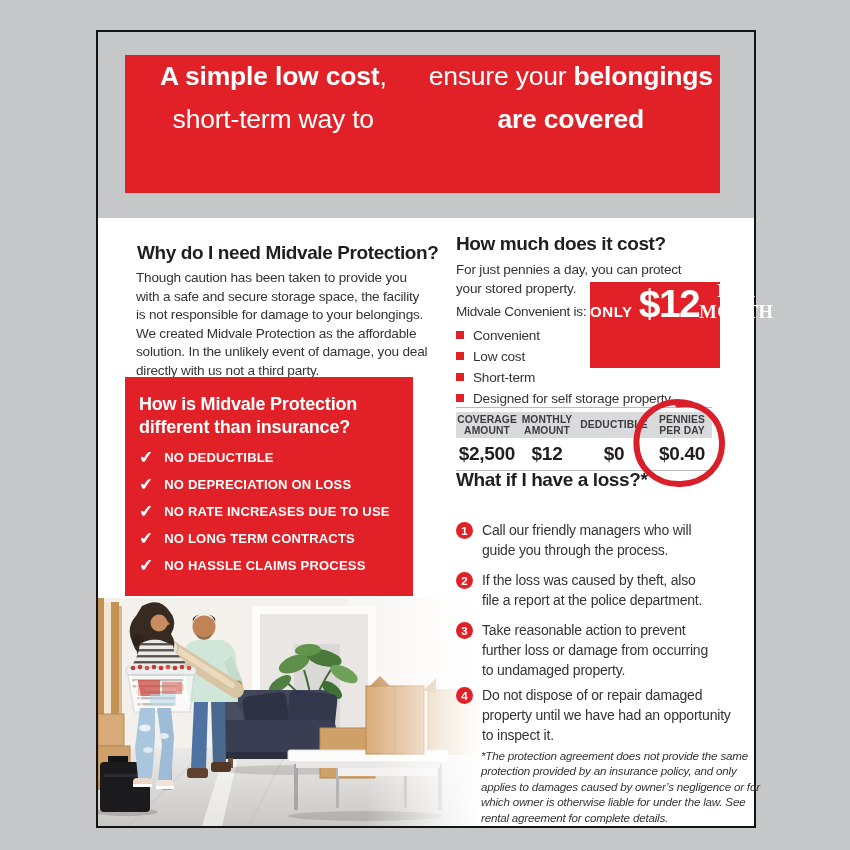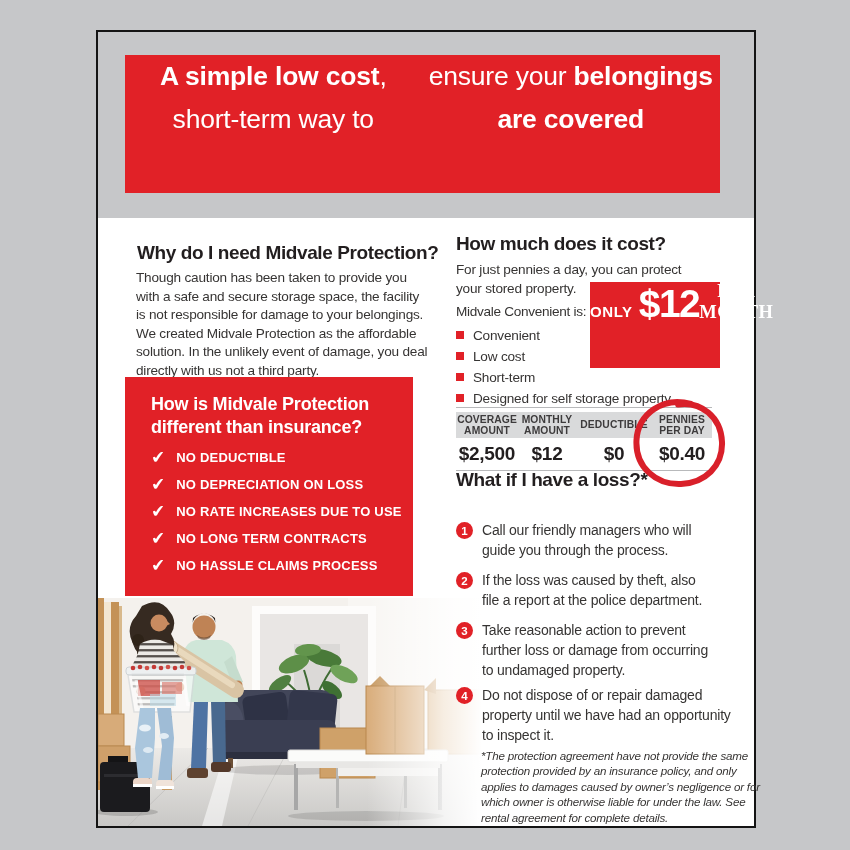--- a/index.html
+++ b/index.html
@@ -29,21 +29,21 @@
     position:absolute;left:27px;top:198px;margin:12px;
     font-size:19px;font-weight:700;color:#221e1f;letter-spacing:-0.4px;white-space:nowrap;
   }
   .why-body{
     position:absolute;left:27px;top:226px;width:340px;margin:11px;
     font-size:13.6px;line-height:18.6px;color:#363433;letter-spacing:-0.2px;
     white-space:pre-line;
   }
   .diff-box{
     position:absolute;left:27px;top:345px;width:288px;height:219px;
-    background:#e12127;color:#fff;box-sizing:border-box;padding:16px 18px 0 26px;
+    background:#e12127;color:#fff;box-sizing:border-box;padding:16px 18px 0 14px;
   }
   .diff-box h3{
     margin:0 0 6px 0;font-size:18px;line-height:23px;font-weight:700;
     letter-spacing:-0.2px;white-space:pre-line;
   }
   .check-row{display:flex;align-items:center;gap:11px;margin-top:10px;white-space:nowrap;}
   .check-glyph{font-size:17px;line-height:17px;transform:rotate(-4deg);}
   .check-label{font-size:13px;font-weight:700;letter-spacing:0.2px;}
 
   
@@ -391,19 +391,19 @@
 further loss or damage from occurring
 to undamaged property.</div>
     </div>
     <div class="step s4">
       <span class="step-num">4</span>
       <div class="step-text">Do not dispose of or repair damaged
 property until we have had an opportunity
 to inspect it.</div>
     </div>
 
-    <p class="fine-print">*The protection agreement have not provide the same
+    <p class="fine-print">*The protection agreement does not provide the same
 protection provided by an insurance policy, and only
 applies to damages caused by owner’s negligence or for
 which owner is otherwise liable for under the law. See
 rental agreement for complete details.</p>
   </div>
 </div>
 
 </body></html>

